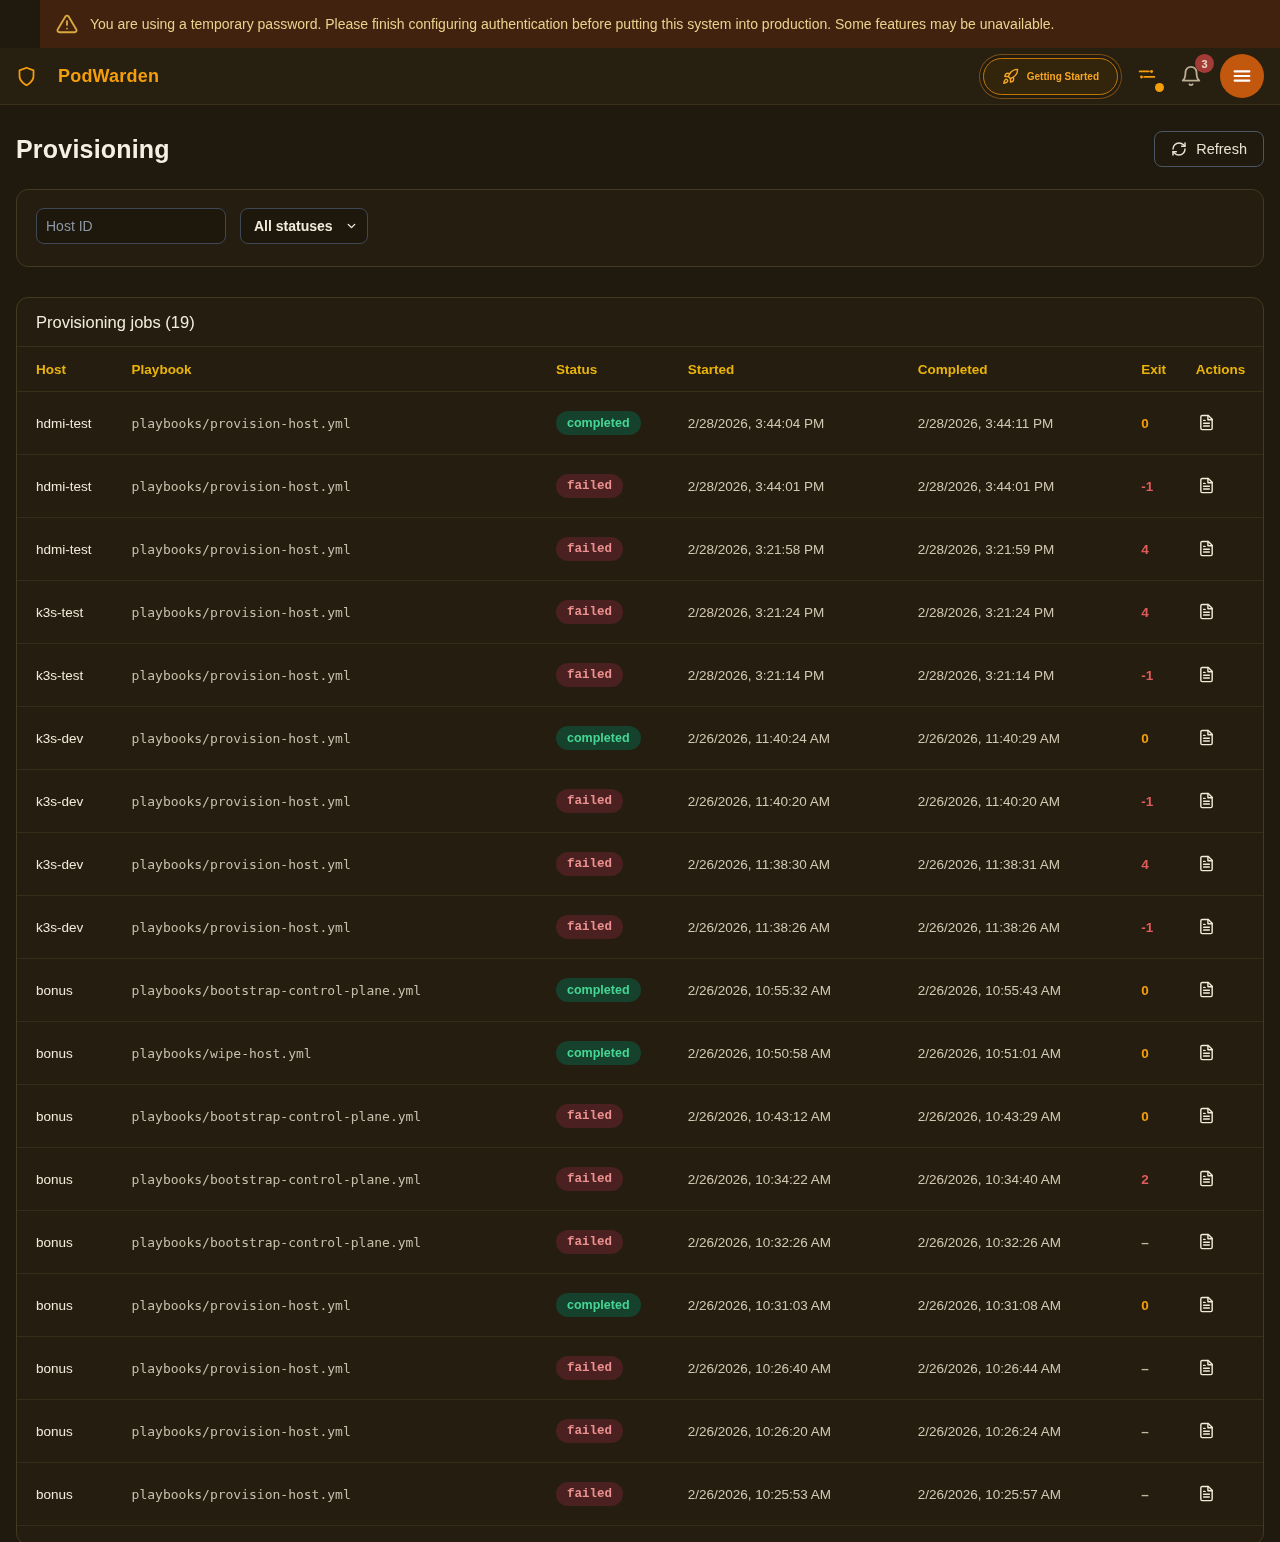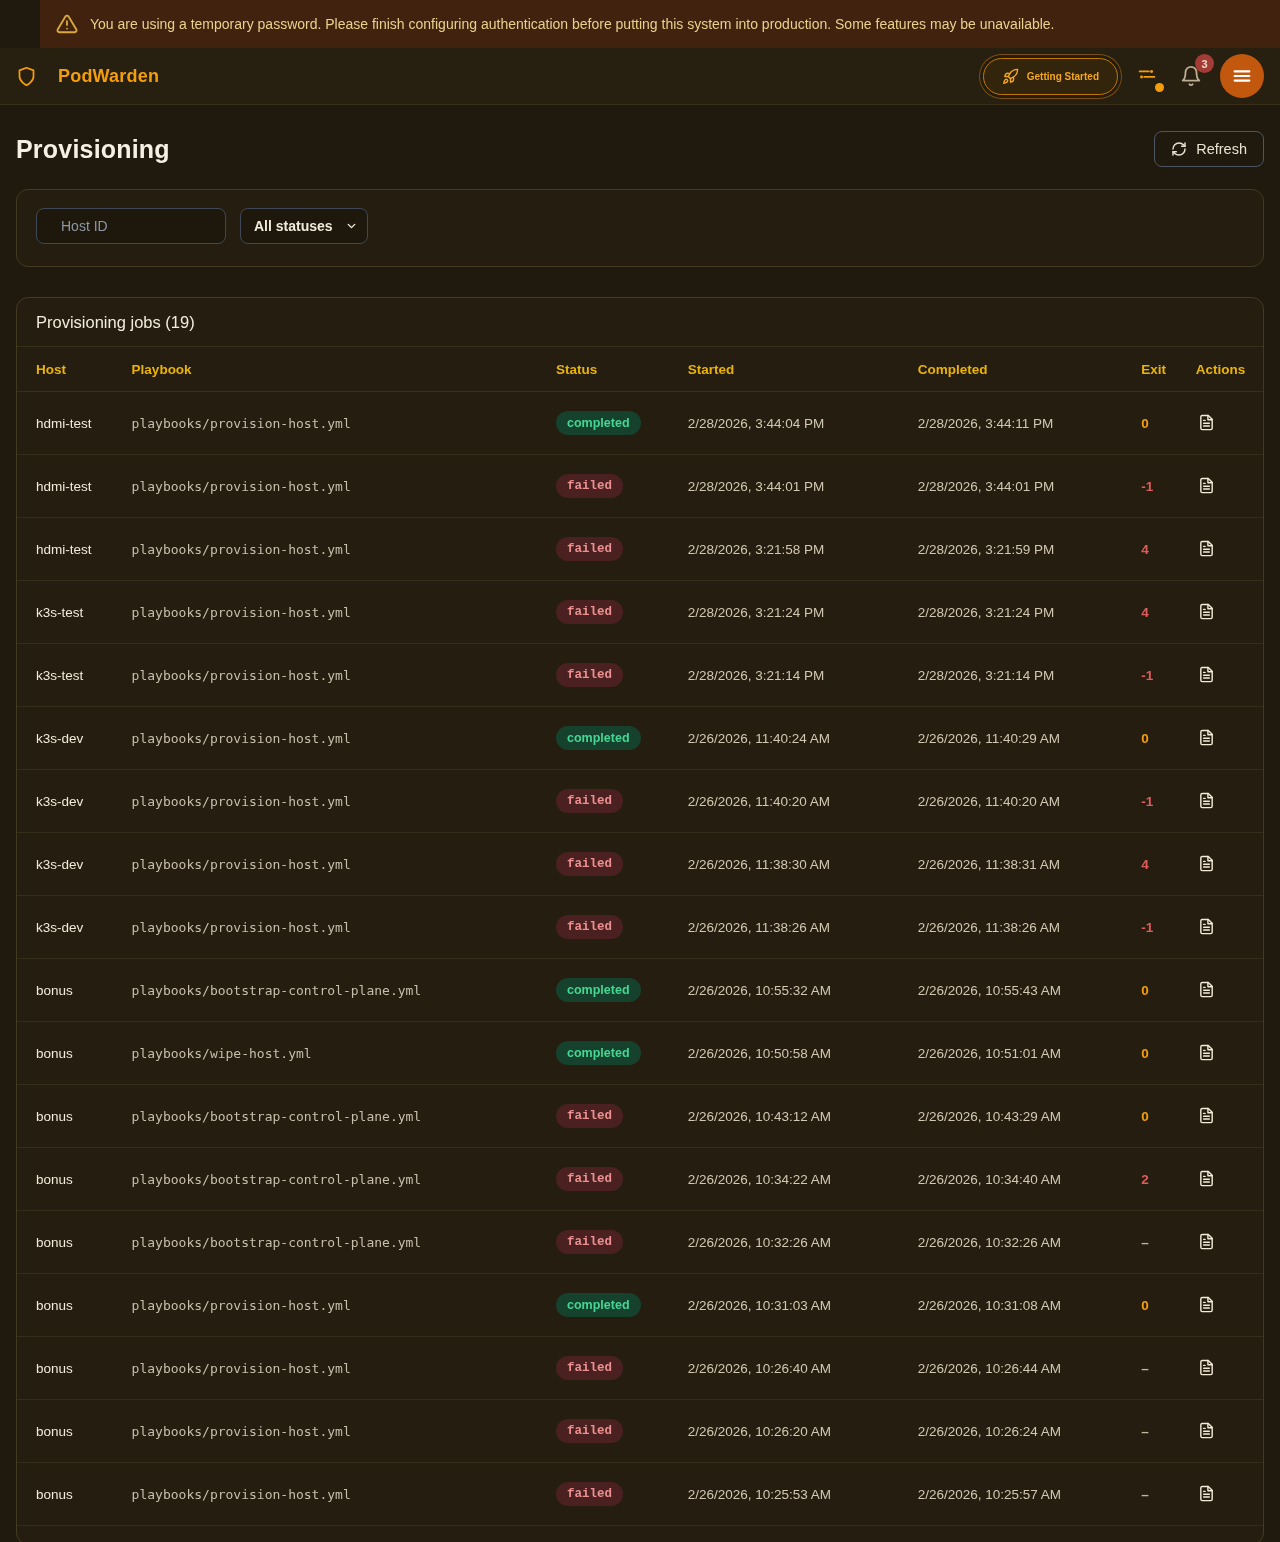--- a/index.html
+++ b/index.html
@@ -67,21 +67,21 @@
   
   .card {
     margin:0 16px; background:#251e10;
     border:1px solid #443a22; border-radius:12px;
   }
   .filters-card { padding:18px 19px 22px; margin-bottom:30px; }
   .filters-title { color:#f2ecdd; font-size:17px; font-weight:700; margin-bottom:15px; }
   .filter-row { display:flex; gap:14px; }
   .host-input {
     width:190px; background:#1e180c; border:1px solid #3e4857; border-radius:8px;
-    color:#ece4d4; font-size:14px; padding:9px 24px; font-family:inherit; outline:none;
+    color:#ece4d4; font-size:14px; padding:9px 9px; font-family:inherit; outline:none;
   }
   .host-input::placeholder { color:#8d96a4; }
   .select-wrap { position:relative; }
   .status-select {
     appearance:none; -webkit-appearance:none;
     background:#1e180c; border:1px solid #3e4857; border-radius:8px;
     color:#f1ebdc; font-size:14px; font-weight:600; font-family:inherit;
     padding:9px 34px 9px 13px; cursor:pointer; outline:none;
   }
   .select-chevron { position:absolute; right:10px; top:50%; transform:translateY(-50%); pointer-events:none; }

